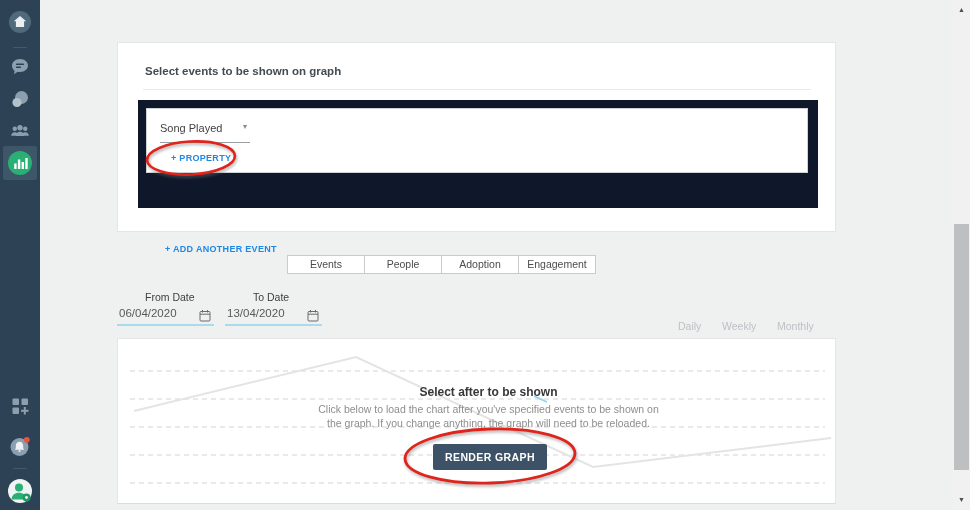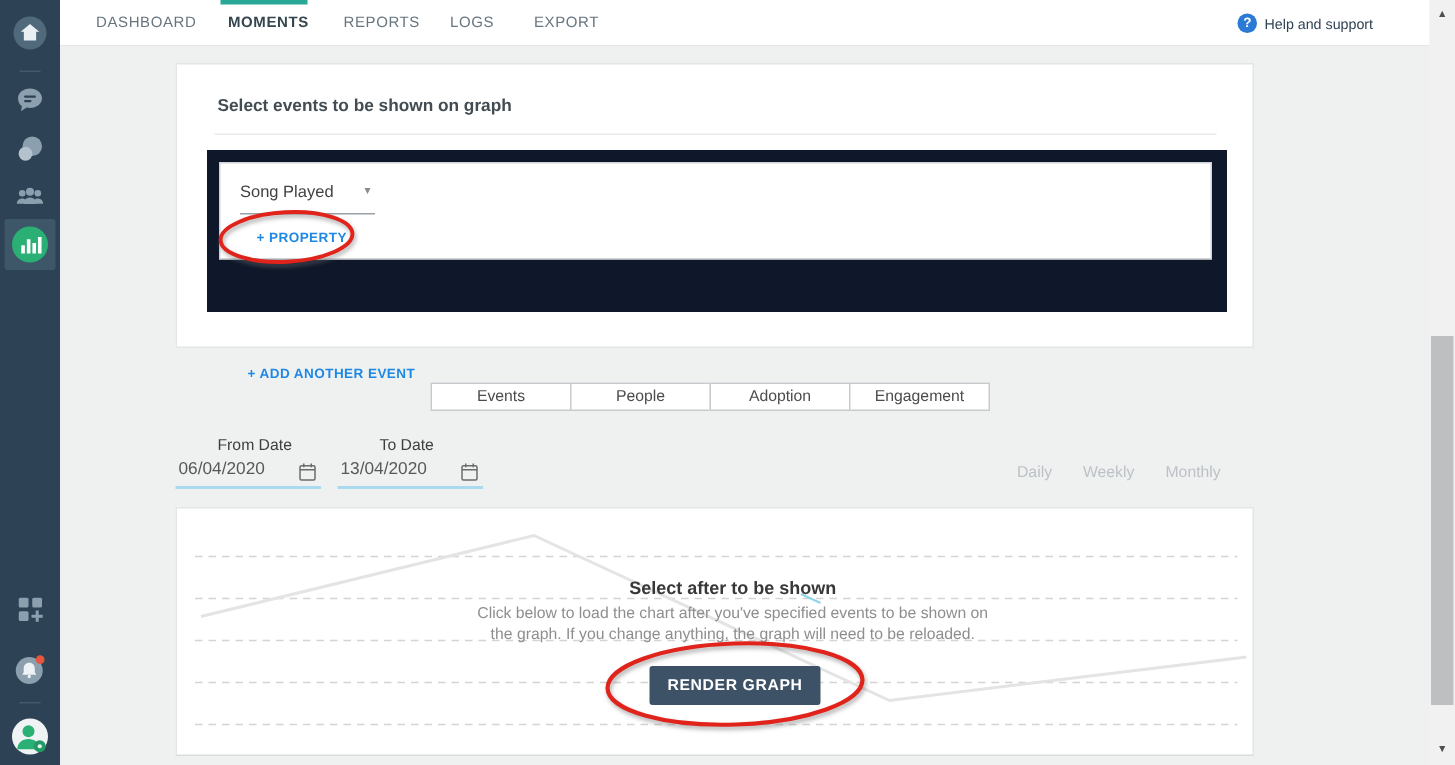--- a/index.html
+++ b/index.html
@@ -34,30 +34,30 @@
   #event-box { position:absolute; left:8px; top:8px; width:662px; height:65px; background:#fff; border:1px solid #cfd3d6; }
   #event-select-value { position:absolute; left:13px; top:13px; font-size:11px; color:#424242; cursor:pointer; }
   #event-select-caret { position:absolute; left:96px; top:13px; font-size:8px; color:#8a8a8a; cursor:pointer; }
   #event-select-underline { position:absolute; left:13px; top:33px; width:90px; height:1px; background:#9aa0a3; }
   .blue-link { color:#1e88e5; font-size:9px; font-weight:bold; letter-spacing:.3px; cursor:pointer; white-space:nowrap; }
   #property-link { position:absolute; left:24px; top:44px; }
   #add-event-link { position:absolute; left:27px; top:144px; }
 
   
   #view-tabs { position:absolute; left:287px; top:255px; display:flex; }
-  .view-tab { width:94px; height:19px; line-height:17px; text-align:center; background:#fff; border:1px solid #c8cbcd;
+  .view-tab { width:78px; height:19px; line-height:17px; text-align:center; background:#fff; border:1px solid #c8cbcd;
               font-size:10.5px; color:#4c4c4c; cursor:pointer; }
   .view-tab + .view-tab { margin-left:-1px; }
 
   
   .date-label { position:absolute; top:291px; font-size:10.5px; color:#3e3e3e;padding-left:26px; }
   .date-value { position:absolute; top:307px; font-size:11.5px; color:#585858; cursor:text; }
   .date-underline { position:absolute; top:324px; width:97px; height:2px; background:#aadaed; }
   .cal-icon { position:absolute; top:308px; cursor:pointer; }
-  .granularity { position:absolute; top:309px; font-size:10.5px; color:#bcc1c5; cursor:pointer; }
+  .granularity { position:absolute; top:320px; font-size:10.5px; color:#bcc1c5; cursor:pointer; }
 
   
   #chart-card { position:absolute; left:117px; top:338px; width:719px; height:166px; background:#fff; border:1px solid #e3e5e6; border-bottom:1px solid #d9dbdc; }
   #chart-svg { position:absolute; left:0; top:0; }
   .chart-text { position:absolute; left:11px; width:719px; text-align:center; z-index:2; }
   #chart-heading { top:46px; font-size:12px; font-weight:bold; color:#383838; }
   #chart-desc1 { top:64px; font-size:10.5px; color:#8e8e8e; }
   #chart-desc2 { top:78px; font-size:10.5px; color:#8e8e8e; }
   #render-btn { position:absolute; left:315px; top:105px; width:114px; height:26px; background:#3d5266; color:#fff; border:none;
                 border-radius:2px; font-family:"Liberation Sans",sans-serif; font-size:10.5px; font-weight:bold; letter-spacing:.4px;
@@ -143,30 +143,20 @@
       <svg width="26" height="26" viewBox="0 0 26 26">
           <circle cx="13" cy="13" r="12" fill="#f0f3f4"></circle>
           <circle cx="12" cy="9.5" r="4" fill="#2aaf74"></circle>
           <path d="M4.5 21.5c0-4.2 3.4-6.8 7.5-6.8s7.5 2.6 7.5 6.8z" fill="#2aaf74"></path>
           <circle cx="19.5" cy="19.5" r="4" fill="#229a66"></circle>
           <circle cx="19.5" cy="19.5" r="1.4" fill="#f0f3f4"></circle>
         </svg>
     </div>
   </div>
 
-  <div id="topnav">
-    <div id="nav-active-bar"></div>
-    <span class="nav-link" style="left:24px;">DASHBOARD</span>
-    <span class="nav-link active" style="left:112px;">MOMENTS</span>
-    <span class="nav-link" style="left:189px;">REPORTS</span>
-    <span class="nav-link" style="left:260px;">LOGS</span>
-    <span class="nav-link" style="left:316px;">EXPORT</span>
-    <div id="help-icon">?</div>
-    <span id="help-label">Help and support</span>
-  </div>
 
   <div id="event-card">
     <div id="event-card-title">Select events to be shown on graph</div>
     <div id="event-card-divider"></div>
     <div id="event-gray-panel">
       <div id="event-box">
         <span id="event-select-value">Song Played</span>
         <span id="event-select-caret">▾</span>
         <div id="event-select-underline"></div>
         <span id="property-link" class="blue-link">+ PROPERTY</span>

